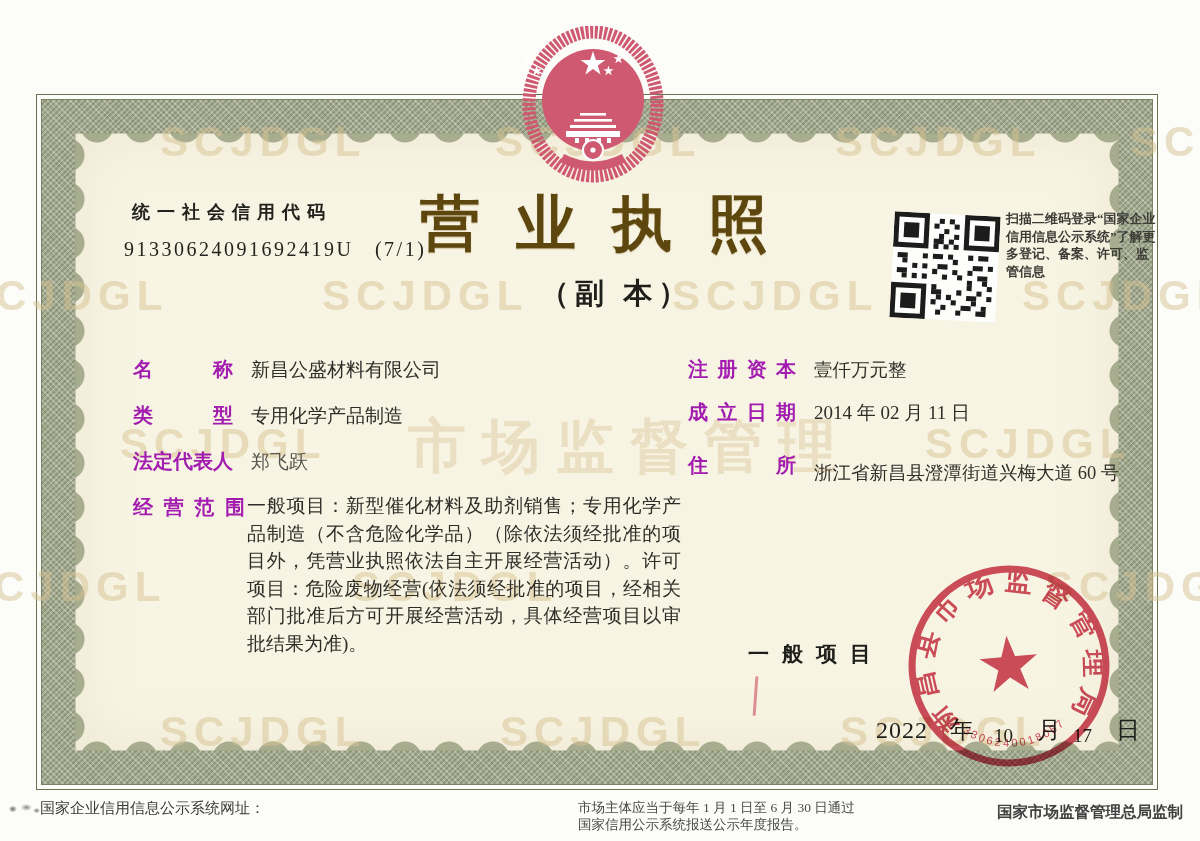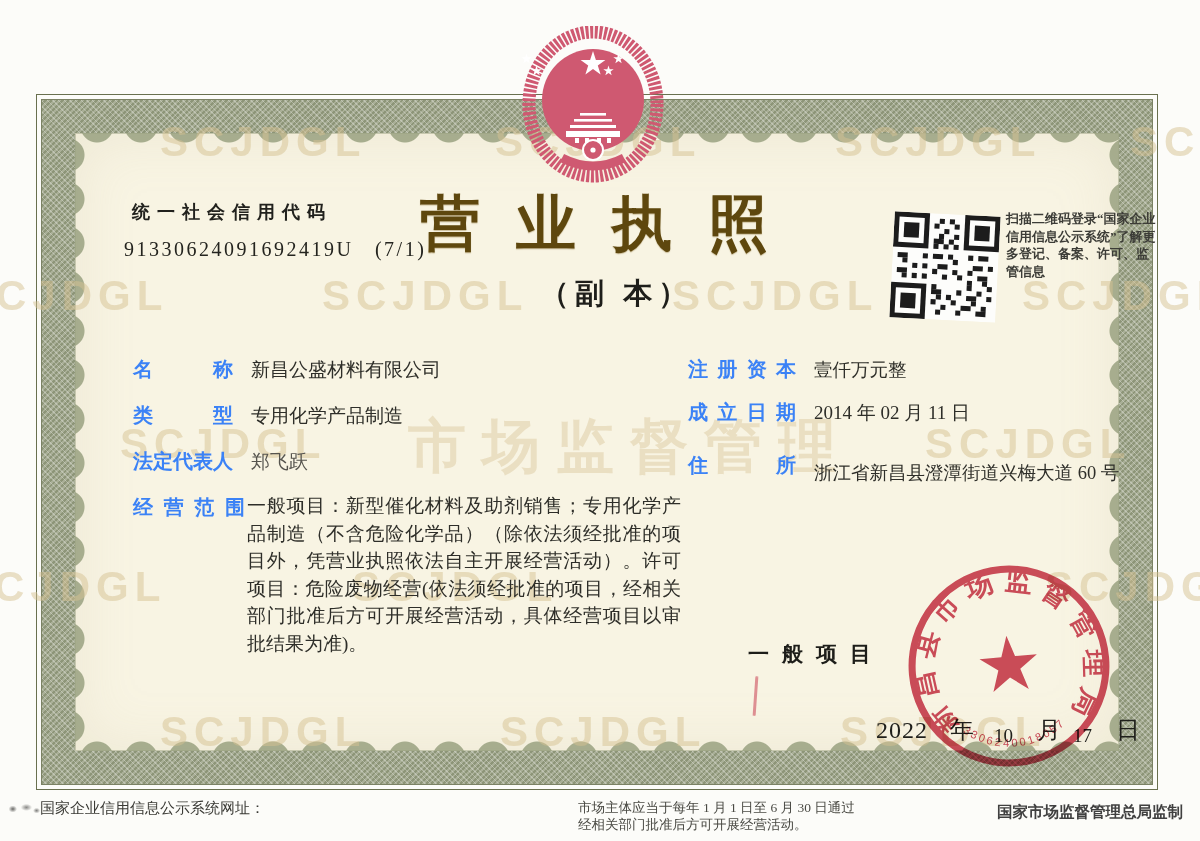--- a/index.html
+++ b/index.html
@@ -39,21 +39,21 @@
   .t{position:absolute;color:#2b2b27;z-index:3;white-space:nowrap;}
   .credit-label{left:132px;top:200px;font-size:18px;font-weight:600;letter-spacing:7px;color:#21211d;}
   .credit-code{left:124px;top:238px;font-size:20px;letter-spacing:2.5px;color:#24241f;}
   .doc-title{left:420px;top:184px;font-size:60px;font-weight:800;letter-spacing:36px;color:#5e470e;
     text-shadow:0 1px 1px rgba(120,90,20,.35);}
   .doc-subtitle{left:540px;top:274px;font-size:29px;font-weight:600;letter-spacing:6px;color:#1e1e1a;text-align:center;}
   .qr-caption{left:1006px;top:210px;width:152px;font-size:13px;line-height:17.5px;font-weight:600;
     color:#3c3c37;white-space:normal;}
 
   .row{position:absolute;z-index:3;}
-  .lab{display:inline-block;vertical-align:top;font-size:20px;font-weight:700;color:#3b82f6;
+  .lab{display:inline-block;vertical-align:top;font-size:20px;font-weight:700;color:#a21caf;
     text-align:justify;text-align-last:justify;font-family:Liberation Mono, monospace;}
   .lab.w100{width:100px;} .lab.w112{width:112px;} .lab.w108{width:108px;}
   .val{display:inline-block;vertical-align:top;margin-left:14px;font-size:19px;color:#2e2e29;padding-top:1px;}
   .val.faded{color:#56544e;filter:blur(.3px);}
   .scope-val{position:absolute;left:247px;top:492px;width:434px;font-size:19px;line-height:27.5px;
     color:#2e2e29;text-align:justify;white-space:normal;z-index:3;}
   .reg-auth{left:748px;top:640px;font-size:21px;font-weight:600;letter-spacing:13px;color:#1d1d19;}
 
   .date-line{position:absolute;left:876px;top:714px;z-index:4;color:#1f1f1b;font-size:24px;}
   .date-num{font-size:24px;letter-spacing:1px;}
@@ -269,17 +269,17 @@
     <span class="date-small gap10">10</span>
     <span class="gap18">月</span>
     <span class="date-small gap6">17</span>
     <span class="gap18">日</span>
   </div>
 
   <div class="smudge"></div>
   <div class="t footer-left">国家企业信用信息公示系统网址：</div>
   <div class="footer-mid">
     <div>市场主体应当于每年 1 月 1 日至 6 月 30 日通过</div>
-    <div>经相关部门批准后方可开展经营活动。</div>
+    <div>国家信用公示系统报送公示年度报告。</div>
   </div>
   <div class="t footer-right">国家市场监督管理总局监制</div>
 
 </div>
 
 </body></html>

